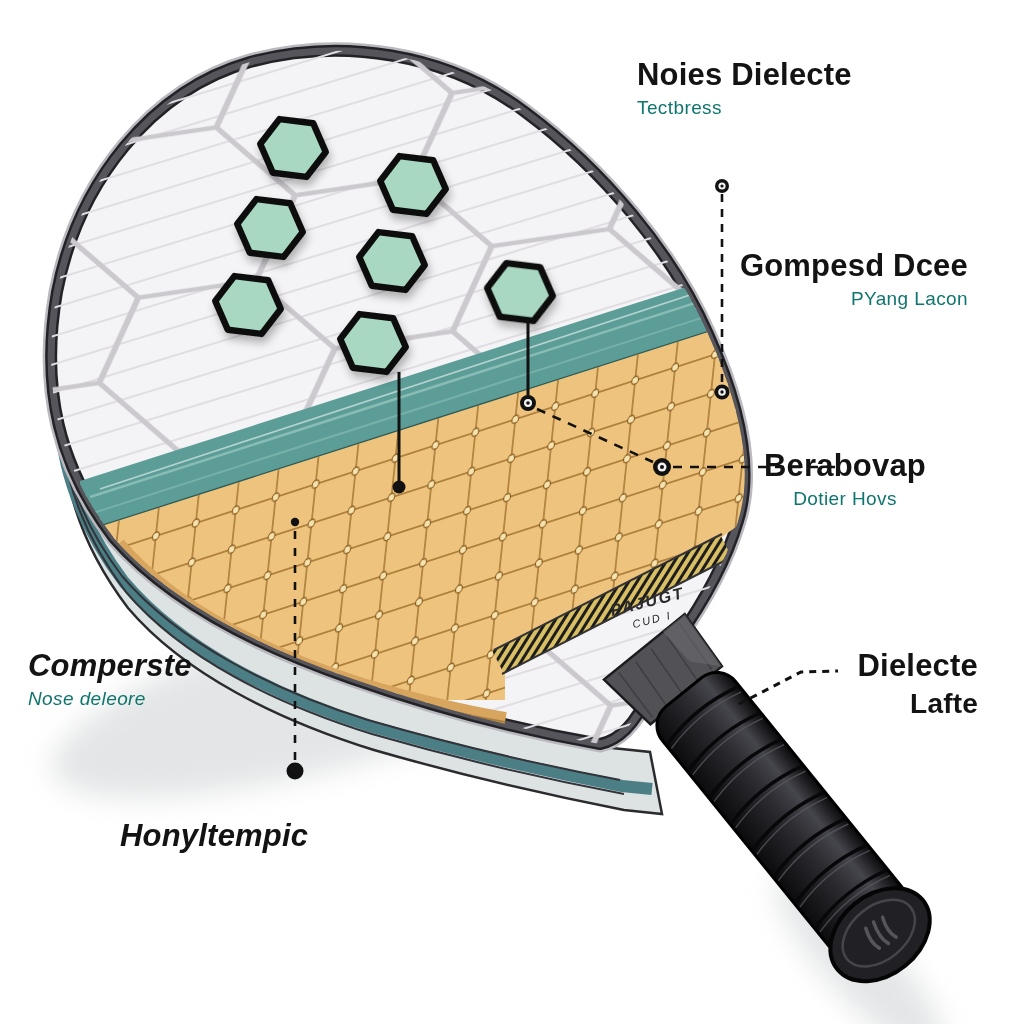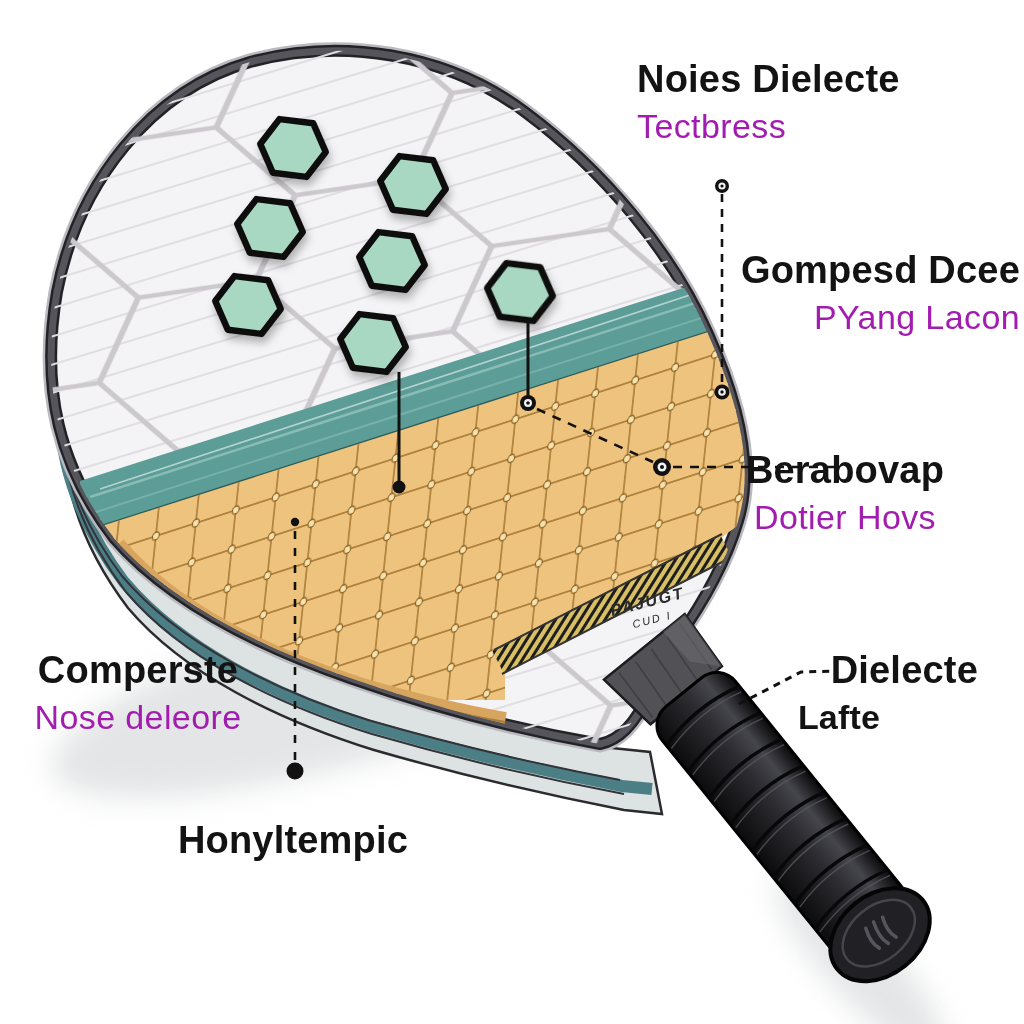--- a/index.html
+++ b/index.html
@@ -1,24 +1,24 @@
 <!DOCTYPE html>
 <html><head>
 <meta charset="utf-8">
 <style>
   html,body{margin:0;padding:0;background:#ffffff;}
   .stage{position:relative;width:1024px;height:1024px;background:#ffffff;overflow:hidden;
          font-family:"Liberation Sans",sans-serif;}
   .stage svg{position:absolute;left:0;top:0;}
   .lbl{position:absolute;color:#171717;}
-  .lbl .t{display:block;font-weight:700;font-size:38px;line-height:1.3;color:#131313;letter-spacing:.2px;}
-  .lbl .s{display:block;font-weight:400;font-size:34px;line-height:1.32;color:#a21caf;letter-spacing:.4px;}
-  .lbl .s.bold{font-weight:700;color:#131313;letter-spacing:.2px;font-size:34px;text-align:center;}
+  .lbl .t{display:block;font-weight:700;font-size:31px;line-height:1.3;color:#131313;letter-spacing:.2px;}
+  .lbl .s{display:block;font-weight:400;font-size:19px;line-height:1.32;color:#0f766e;letter-spacing:.4px;}
+  .lbl .s.bold{font-weight:700;color:#131313;letter-spacing:.2px;font-size:28px;}
   .ta-r{text-align:right;}
-  .ta-c{text-align:center;}
+  .ta-c{text-align:left;font-style:italic;}
 </style>
 </head>
 <body>
 
 <div class="stage">
 
 <svg width="1024" height="1024" viewBox="0 0 1024 1024">
   <defs>
     <clipPath id="faceClip">
       <path d="M250,62 C340,38 445,52 525,112 C603,170 672,252 708,334
@@ -207,21 +207,21 @@
     <circle cx="295" cy="522" r="4.2" fill="#111111"></circle>
     <circle cx="295" cy="771" r="8.5" fill="#111111"></circle>
   </g>
 </svg>
 
 <div class="lbl" style="left:637px;top:55px;width:330px;">
   <span class="t">Noies Dielecte</span>
   <span class="s">Tectbress</span>
 </div>
 
-<div class="lbl ta-r" style="left:728px;top:246px;width:292px;">
+<div class="lbl ta-r" style="left:676px;top:246px;width:292px;">
   <span class="t">Gompesd Dcee</span>
   <span class="s">PYang Lacon</span>
 </div>
 
 <div class="lbl ta-r" style="left:700px;top:446px;width:290px;text-align:center;">
   <span class="t">Berabovap</span>
   <span class="s">Dotier Hovs</span>
 </div>
 
 <div class="lbl ta-r" style="left:700px;top:646px;width:278px;">

